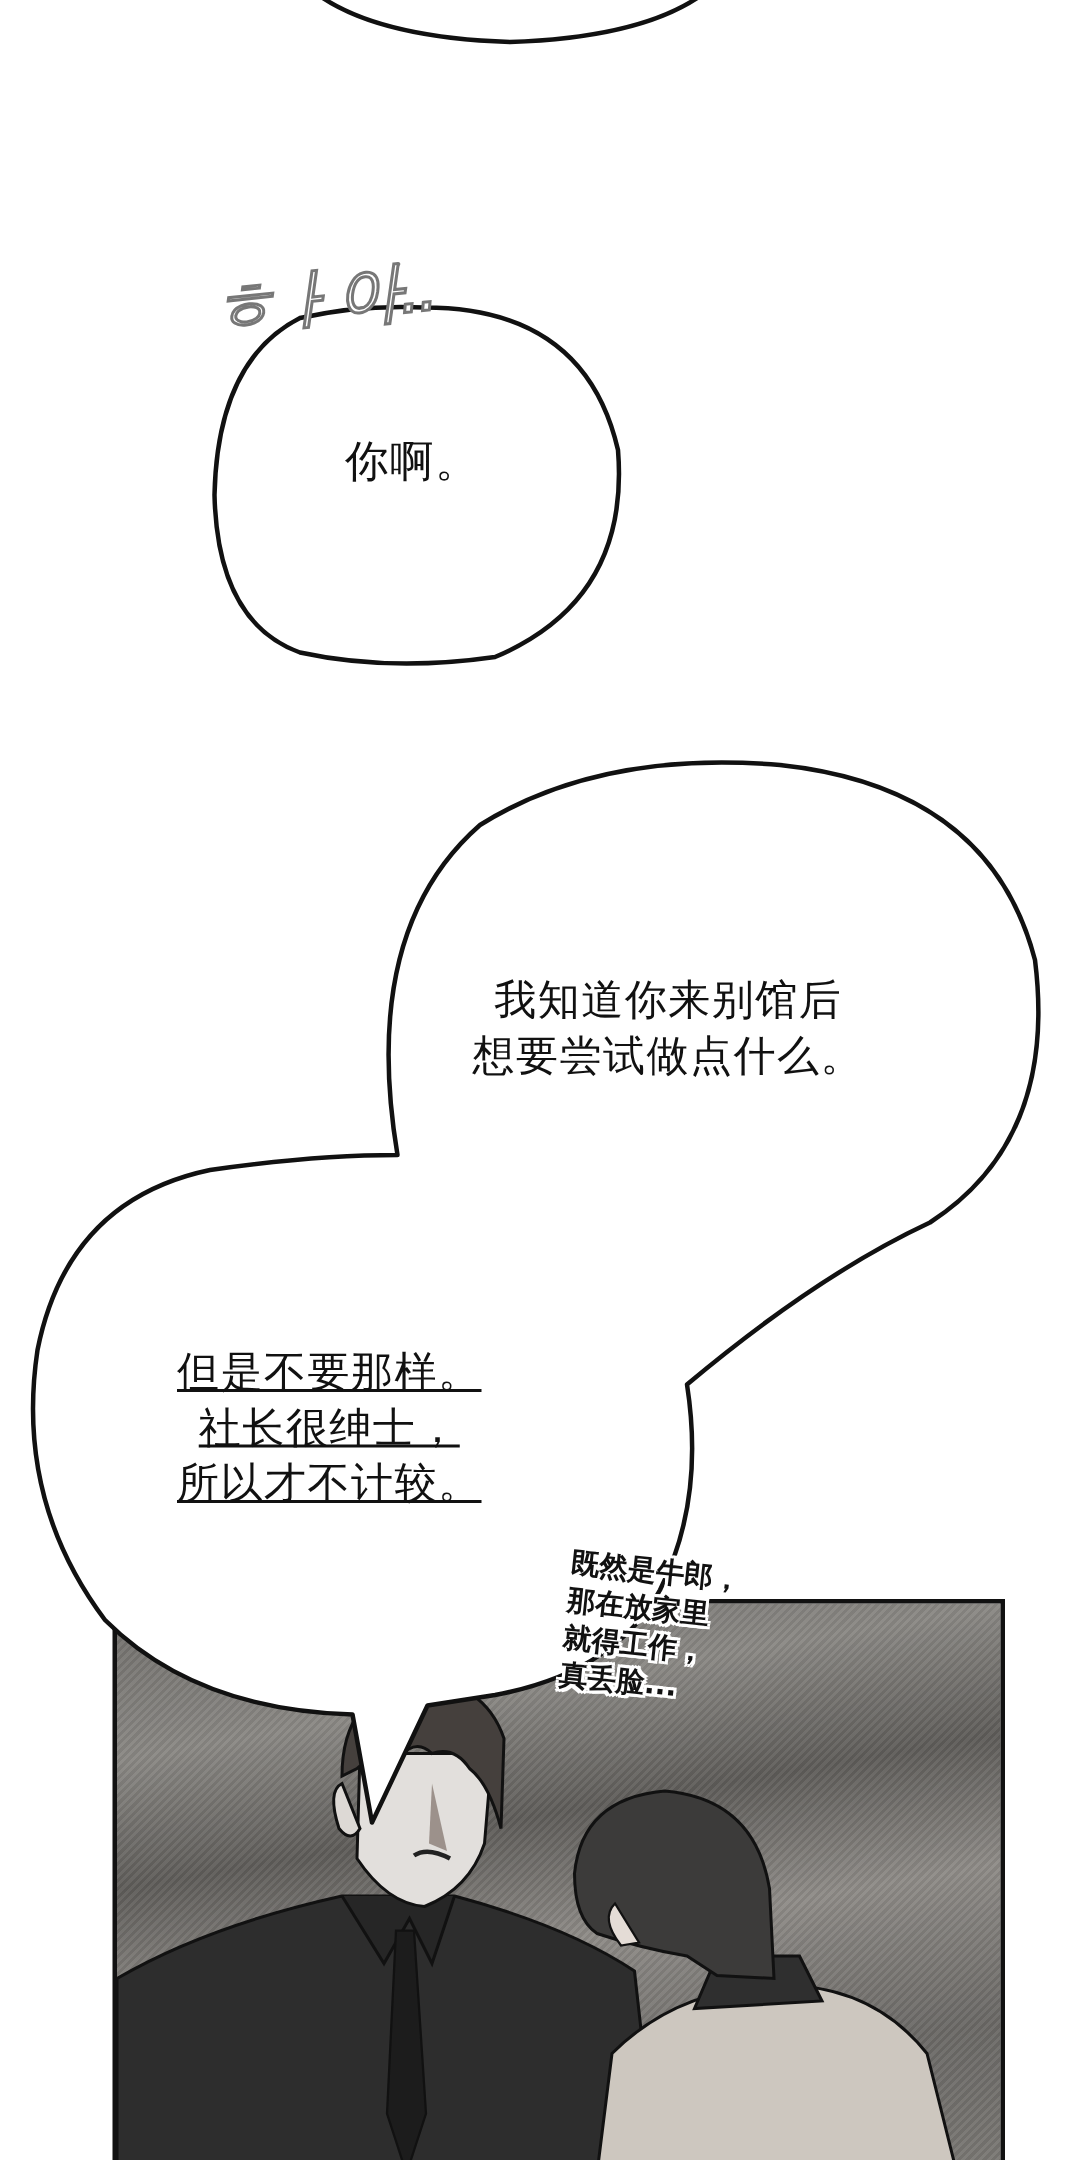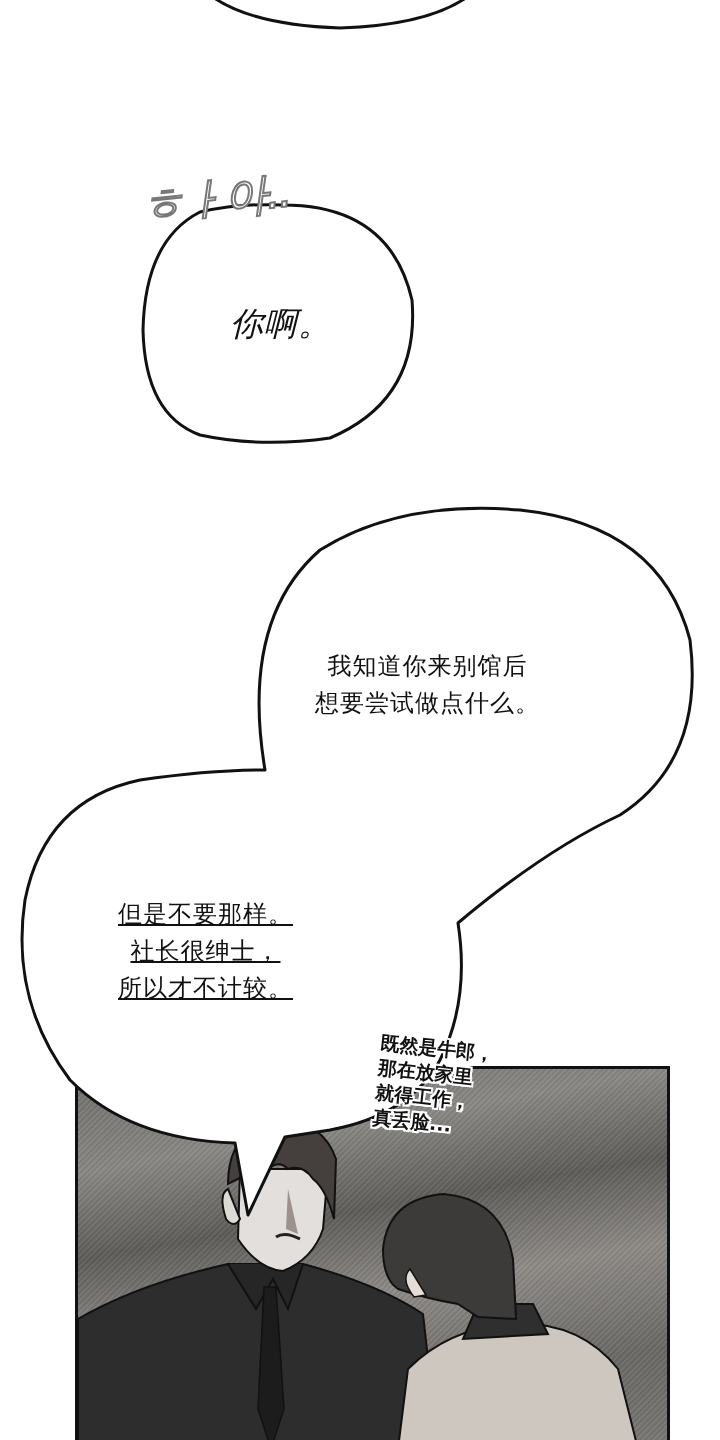--- a/index.html
+++ b/index.html
@@ -12,21 +12,21 @@
   .panel {
     position: absolute; left: 75px; top: 1066px; width: 595px; height: 380px;
     border: 3px solid #111; box-sizing: border-box; overflow: hidden;
     background: linear-gradient(170deg, #6e6c69 0%, #8a8884 22%, #5e5c59 40%, #8e8b87 58%, #6a6865 80%, #7a7874 100%);
   }
   .panel-texture {
     position: absolute; inset: 0;
     background: repeating-linear-gradient(135deg, rgba(255,255,255,0.05) 0 2px, rgba(0,0,0,0.05) 2px 4px);
   }
   .bubble-text {
-    position: absolute; font-size: 24px; color: #111; line-height: 37px;
+    position: absolute; font-size: 28px; color: #111; line-height: 37px;
     text-align: center; white-space: pre; letter-spacing: 1px;
   }
   .sfx-text {
     position: absolute; color: #111; font-weight: bold; font-size: 19px; line-height: 25px;
     white-space: pre; transform: rotate(6deg); transform-origin: left top;
     text-shadow: 2px 0 #fff, -2px 0 #fff, 0 2px #fff, 0 -2px #fff, 2px 2px #fff, -2px -2px #fff, 2px -2px #fff, -2px 2px #fff;
   }
   .sigh {
     position: absolute; left: 140px; top: 170px; font-size: 44px; color: #fff;
     font-style: italic; letter-spacing: -2px; transform: rotate(-6deg);
@@ -60,21 +60,21 @@
 
   <path d="M210 -5 Q250 25 340 28 Q430 25 470 -5" fill="#fff" stroke="#111" stroke-width="3"></path>
 
   <path d="M283 205 Q390 205 412 300 Q420 400 330 438 Q260 448 200 435 Q145 415 143 330 Q145 240 200 212 Q240 203 283 205 Z" fill="#fff" stroke="#111" stroke-width="3"></path>
 
   <path d="M265 770 Q240 620 320 550 Q400 500 520 510 Q660 525 690 640 Q705 760 620 815 Q545 850 458 923 Q470 1000 440 1060 Q410 1115 330 1130 L285 1137 L248 1215 L235 1143 Q130 1140 70 1080 Q10 1000 25 900 Q45 800 140 780 Q210 770 265 770 Z" fill="#fff" stroke="#111" stroke-width="3" stroke-linejoin="round"></path>
 </svg>
 
 <div class="sigh">ㅎㅏ아..</div>
 
-<div class="bubble-text" style="left:230px;top:305px;font-size:33px;font-style:italic;">你啊。</div>
+<div class="bubble-text" style="left:230px;top:289px;font-size:29px;">你啊。</div>
 
 <div class="bubble-text" style="left:315px;top:648px;">我知道你来别馆后
 想要尝试做点什么。</div>
 
 <div class="bubble-text" style="left:118px;top:896px;text-decoration:underline;">但是不要那样。
 社长很绅士，
 所以才不计较。</div>
 
 <div class="sfx-text" style="left:382px;top:1030px;">既然是牛郎，
 那在放家里

